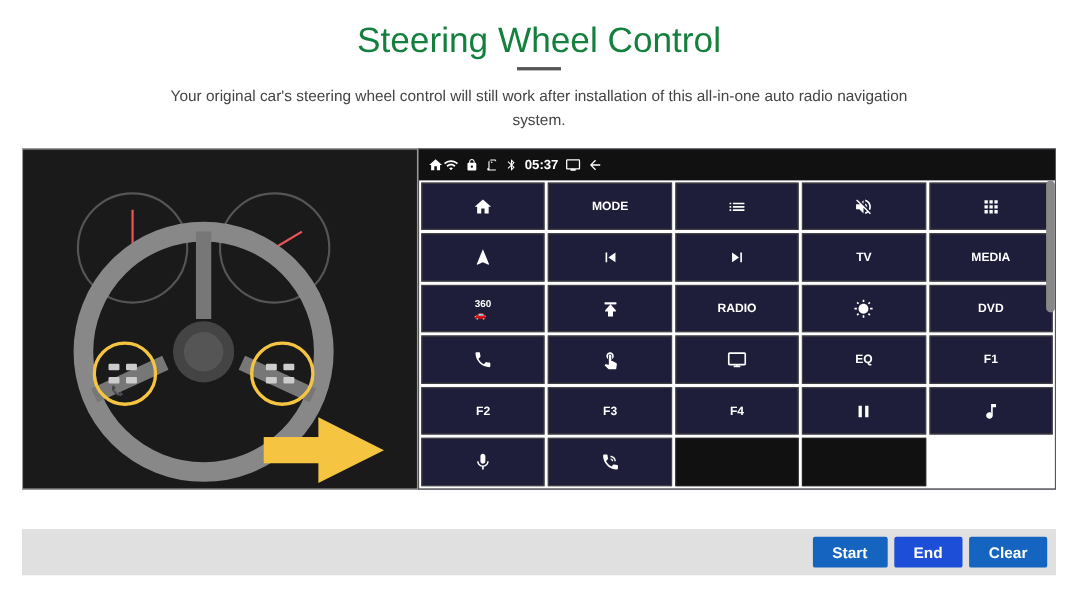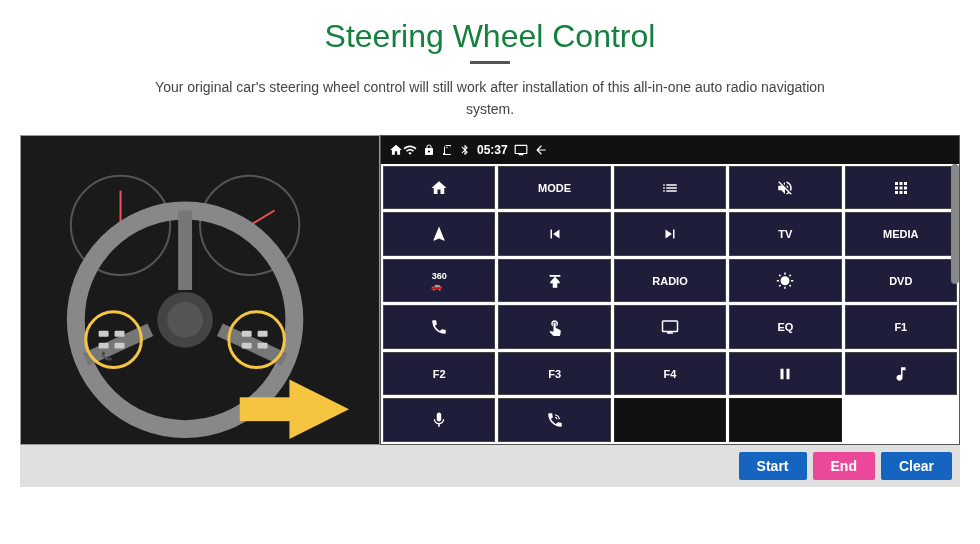--- a/index.html
+++ b/index.html
@@ -137,35 +137,36 @@
 
     
     .bottom-bar {
       display: flex;
       justify-content: flex-end;
       align-items: center;
       padding: 6px 8px;
       background: #e8e8e8;
       gap: 6px;
       height: 42px;
+      margin-top: 36px;
     }
 
     .btn-start {
       background: #1565c0;
       color: #fff;
       border: none;
       padding: 6px 18px;
       font-size: 14px;
       font-weight: bold;
       cursor: pointer;
       border-radius: 2px;
     }
 
     .btn-end {
-      background: #ec4899;
+      background: #1d4ed8;
       color: #fff;
       border: none;
       padding: 6px 18px;
       font-size: 14px;
       font-weight: bold;
       cursor: pointer;
       border-radius: 2px;
     }
 
     .btn-clear {

